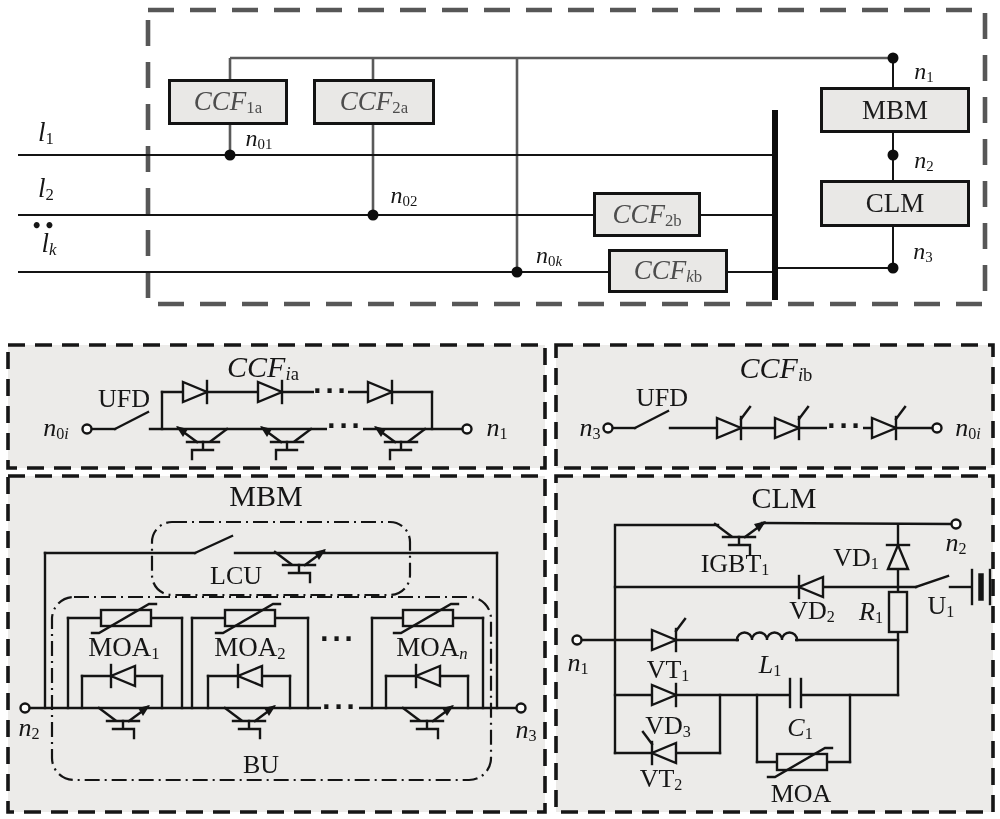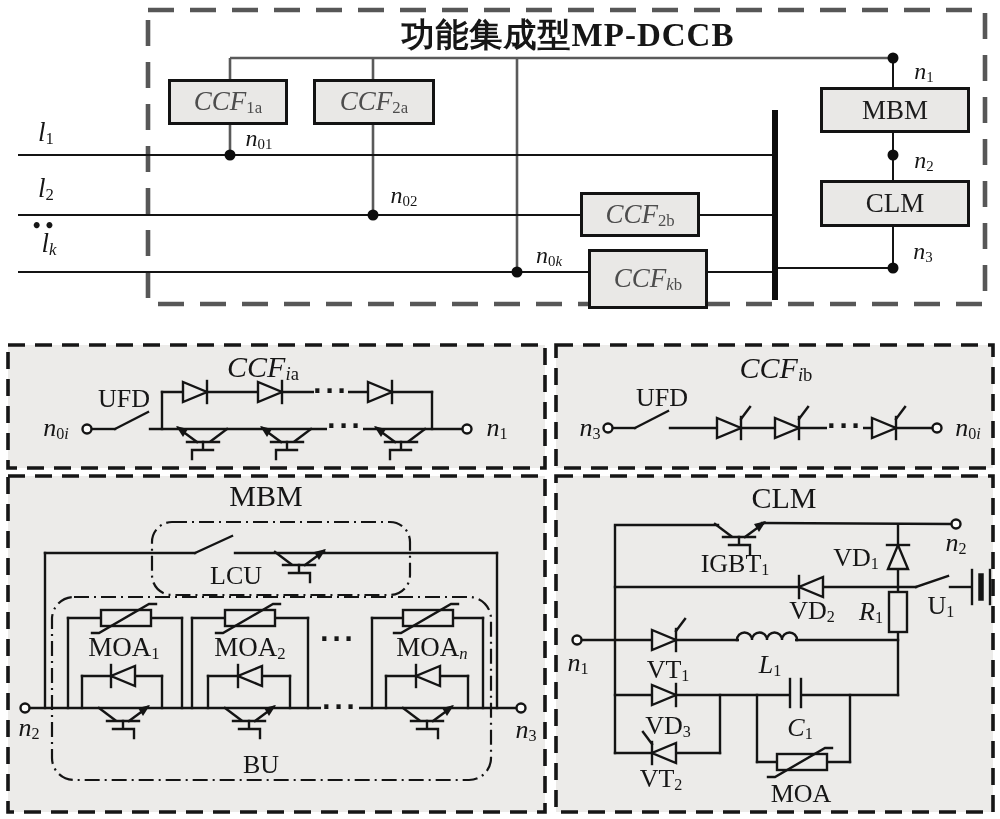--- a/index.html
+++ b/index.html
@@ -218,34 +218,33 @@
     <circle class="term" cx="956" cy="524" r="4.5"></circle>
   </g>
 </svg>
 
 <div class="blk" style="left:168px;top:79px;width:120px;height:46px">
       <span class="f-blk"><span class="it">CCF</span><span class="sb">1a</span></span>
     </div>
 <div class="blk" style="left:313px;top:79px;width:122px;height:46px">
       <span class="f-blk"><span class="it">CCF</span><span class="sb">2a</span></span>
     </div>
-<div class="blk" style="left:580px;top:192px;width:120px;height:45px">
+<div class="blk" style="left:593px;top:192px;width:108px;height:45px">
       <span class="f-blk"><span class="it">CCF</span><span class="sb">2b</span></span>
     </div>
-<div class="blk" style="left:588px;top:249px;width:120px;height:60px">
+<div class="blk" style="left:608px;top:249px;width:120px;height:44px">
       <span class="f-blk"><span class="it">CCF</span><span class="it sb">k</span><span class="sb">b</span></span>
     </div>
 <div class="blk" style="left:820px;top:87px;width:150px;height:46px">
       <span class="f-blk2"><span>MBM</span></span>
     </div>
 <div class="blk" style="left:820px;top:180px;width:150px;height:47px">
       <span class="f-blk2"><span>CLM</span></span>
     </div>
 
-<span class="lab f-title" style="left:568px;top:35px"><span>功能集成型MP-DCCB</span></span>
 <span class="lab f-line" style="left:46px;top:133px"><span class="it">l</span><span class="sb">1</span></span>
 <span class="lab f-line" style="left:46px;top:189px"><span class="it">l</span><span class="sb">2</span></span>
 <span class="lab f-line" style="left:49px;top:244px"><span class="it">l</span><span class="it sb">k</span></span>
 <span class="lab mdots" style="left:44px;top:226px">••</span>
 <span class="lab f-node" style="left:259px;top:139px"><span class="it">n</span><span class="sb">01</span></span>
 <span class="lab f-node" style="left:404px;top:196px"><span class="it">n</span><span class="sb">02</span></span>
 <span class="lab f-node" style="left:549px;top:256px"><span class="it">n</span><span class="sb">0</span><span class="it sb">k</span></span>
 <span class="lab f-node" style="left:924px;top:72px"><span class="it">n</span><span class="sb">1</span></span>
 <span class="lab f-node" style="left:924px;top:161px"><span class="it">n</span><span class="sb">2</span></span>
 <span class="lab f-node" style="left:923px;top:252px"><span class="it">n</span><span class="sb">3</span></span>

